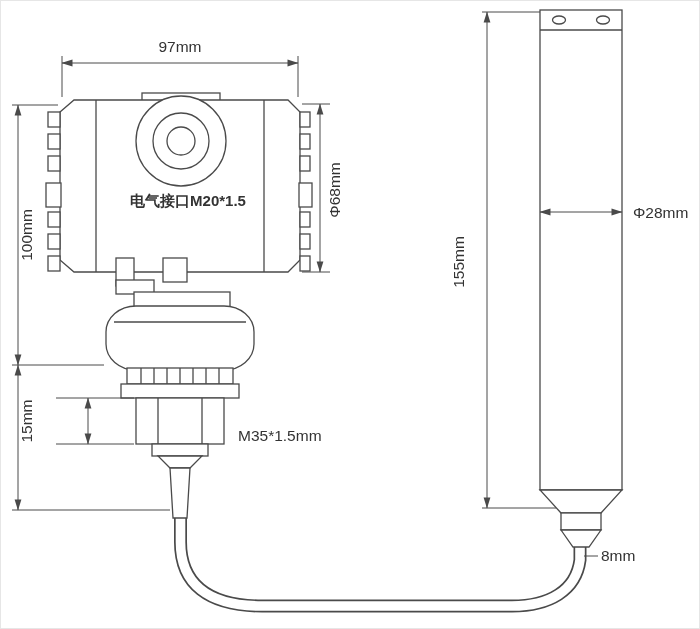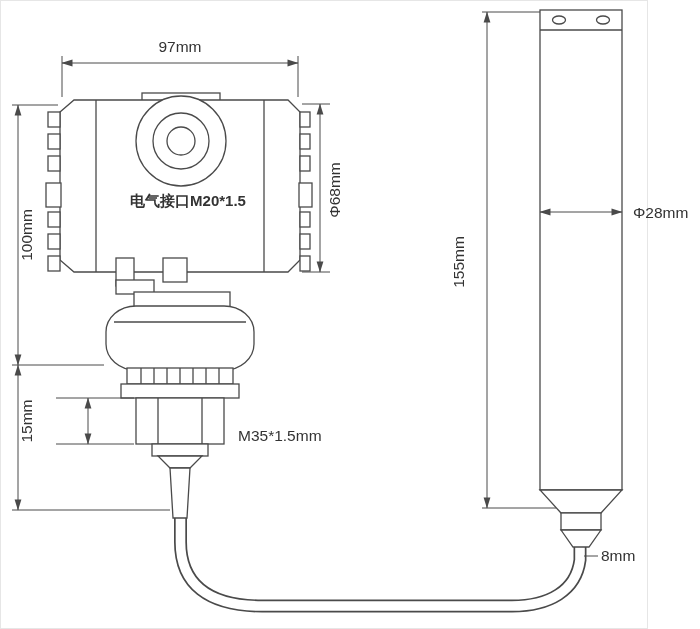--- a/index.html
+++ b/index.html
@@ -1,18 +1,18 @@
 <!DOCTYPE html>
 <html style="--color-line: #4a4a4a; --color-text: #333333; --color-canvas: #ffffff; --color-frame: #e6e6e6;"><head>
 <meta charset="utf-8">
 <style>
   html,body { margin:0; padding:0; background:#ffffff; }
   .canvas {
     position:relative;
-    width:648px; height:629px;
+    width:700px; height:629px;
     background: var(--color-canvas,#ffffff);
     box-shadow: inset 0 0 0 1px var(--color-frame,#e6e6e6);
     font-family:"Liberation Sans",sans-serif;
   }
   svg { display:block; }
   svg text {
     font-family:"Liberation Sans",sans-serif;
     font-size:15.5px;
     fill: var(--color-text,#333333);
   }

